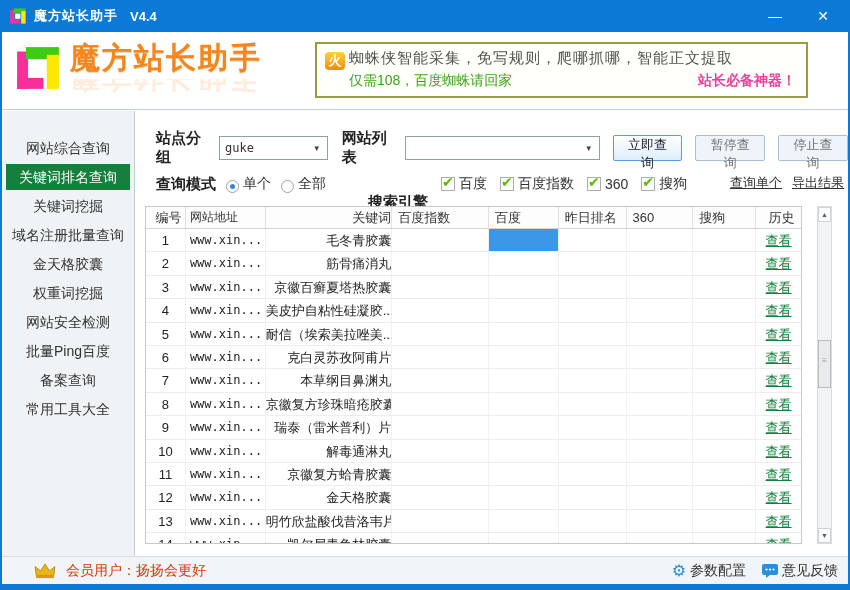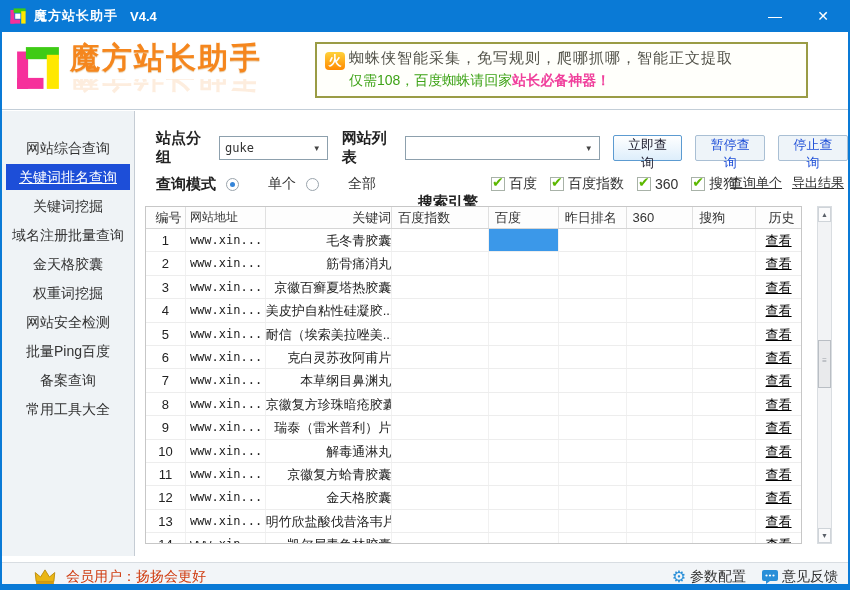--- a/index.html
+++ b/index.html
@@ -27,50 +27,50 @@
   .logo-text { font-size:30px; font-weight:bold; color:#f5861d; letter-spacing:2px;
                text-shadow:0 1px 1px #e8c9a0; }
   .logo-reflect { font-size:30px; font-weight:bold; color:#f5861d; letter-spacing:2px;
                   transform:scaleY(-1); opacity:.14; height:18px; overflow:hidden; }
   .ad { position:absolute; left:313px; top:10px; width:493px; height:56px;
         border:2px solid #9a9c45; background:#fffffb; padding:5px 8px 4px 8px; }
   .ad-fire { position:absolute; left:8px; top:8px; width:20px; height:18px; border-radius:4px;
              background:linear-gradient(180deg,#ffd23a,#ff8a00); color:#fff; font-size:13px;
              font-weight:bold; text-align:center; line-height:18px; }
   .ad-line1 { margin-left:24px; font-size:15px; color:#53534a; letter-spacing:1px; }
-  .ad-bottom { display:flex; margin-top:4px; }
+  .ad-bottom { display:flex; justify-content:space-between; margin-top:4px; }
   .ad-line2 { margin-left:24px; font-size:14px; color:#3ea317; }
   .ad-badge { font-size:14px; font-weight:bold; color:#f0409c; margin-right:2px; }
 
   
   .bodyarea { position:absolute; top:111px; left:0; width:846px; height:445px; }
   .sidebar { position:absolute; left:0; top:0; width:133px; height:445px;
              background:#eff3f6; border-right:1px solid #c5ccd4; padding-top:21px; }
   .side-item { height:26px; line-height:26px; margin:3px 4px; text-align:center;
                font-size:14px; color:#333; cursor:pointer; }
-  .side-item.active { background:#1d4ed8; color:#fff;text-decoration:underline; }
+  .side-item.active { background:#15803d; color:#fff; }
 
   .main { position:absolute; left:134px; top:0; width:712px; height:445px; background:#fff; }
 
   .row1 { position:absolute; top:23px; left:20px; height:28px; display:flex; align-items:center; }
   .fld-label { font-size:15px; font-weight:bold; color:#222; }
   .dropdown { position:relative; height:24px; border:1px solid #8da0ad; background:#fff;
               margin-left:8px; display:flex; align-items:center; cursor:pointer; }
   .dd-group { width:118px;justify-content:flex-end; }
   .dd-list { width:212px; }
   .dd-value { font-size:12px; color:#333; margin-left:5px; flex:1;
               font-family:"DejaVu Sans Mono",monospace; }
   .dd-arrow { font-size:8px; color:#444; margin-right:6px; }
   .btn { height:26px; font-size:13px; padding:0 10px; margin-left:13px; cursor:pointer;
          border:1px solid #5c9bd1; border-radius:2px; color:#223;
          background:linear-gradient(180deg,#ffffff,#ddeefb); }
-  .btn.disabled { border-color:#a9bfd4; color:#1d4ed8; background:#eef4f9; }
+  .btn.disabled { border-color:#a9bfd4; color:#737373; background:#eef4f9; }
 
   .row2 { position:absolute; top:62px; left:20px; height:22px; display:flex; align-items:center; }
-  .radio-group { display:flex; align-items:center; margin-left:10px; cursor:pointer;gap:25px; }
+  .radio-group { display:flex; align-items:flex-end; margin-left:10px; cursor:pointer; }
   .radio { width:13px; height:13px; border:1px solid #9aa4ac; border-radius:50%; background:#fff;
            position:relative; }
   .radio.sel::after { content:""; position:absolute; left:3px; top:3px; width:5px; height:5px;
                       border-radius:50%; background:#3584d8; }
   .radio-label { font-size:14px; color:#333; margin-left:4px; }
   .engine-label { margin-left:42px;margin-top:36px; }
   .cb-group { display:flex; align-items:center; margin-left:13px; cursor:pointer; }
   .checkbox { width:14px; height:14px; border:1px solid #a8b2a8; background:#fff; position:relative; }
   .checkbox .ck { position:absolute; left:0px; top:-4px; color:#5cb800; font-size:14px; font-weight:bold; }
   .cb-label { font-size:14px; color:#333; margin-left:4px; }
@@ -92,34 +92,34 @@
   .c0 { width:40px; text-align:center; }
   .c1 { width:80px; font-family:"DejaVu Sans Mono",monospace; font-size:12px; padding-left:4px; }
   .c2 { width:127px; text-align:right; }
   .c3 { width:97px; }
   .c4 { width:70px; }
   .c5 { width:68px; }
   .c6 { width:67px; }
   .c7 { width:63px; }
   .c8 { width:45px; text-align:center; }
   .td.hl { background:#3b98e9; }
-  .view-link { color:#000000; text-decoration:underline; cursor:pointer; }
+  .view-link { color:#15803d; text-decoration:underline; cursor:pointer; }
 
   
   .vscroll { position:absolute; left:681px; top:95px; width:15px; height:338px;
              background:#f2f3f5; border:1px solid #d9dde1; }
   .sb-arrow { height:15px; background:#fbfbfc; border:1px solid #cfd4d9; color:#5a6068;
               font-size:7px; text-align:center; line-height:14px; cursor:pointer; }
   .sb-arrow.down { position:absolute; bottom:0; left:0; right:0; }
   .sb-thumb { position:absolute; left:0; right:0; top:133px; height:48px; background:#e9eaec;
               border:1px solid #b9bec4; cursor:grab; }
   .sb-grip { margin-top:18px; text-align:center; color:#9aa0a8; font-size:8px; line-height:4px; }
 
   
-  .footer { position:absolute; bottom:0; left:0; width:846px; height:28px; background:#f2f5f8;
+  .footer { position:absolute; bottom:6px; left:0; width:846px; height:28px; background:#f2f5f8;
             border-top:1px solid #d8dde2; display:flex; align-items:center; }
   .crown { margin-left:32px; width:22px; height:16px; }
   .member { margin-left:10px; font-size:14px; color:#cf3a0e; }
   .foot-right { position:absolute; right:10px; display:flex; align-items:center; gap:16px; }
   .foot-item { display:flex; align-items:center; gap:4px; cursor:pointer; }
   .gear { color:#2a8fd8; font-size:16px; line-height:16px; }
   .foot-label { font-size:14px; color:#333; }
   .bluebar { position:absolute; bottom:0; left:-2px; width:850px; height:6px; background:#0a7ad6; }
 </style>
 </head>

